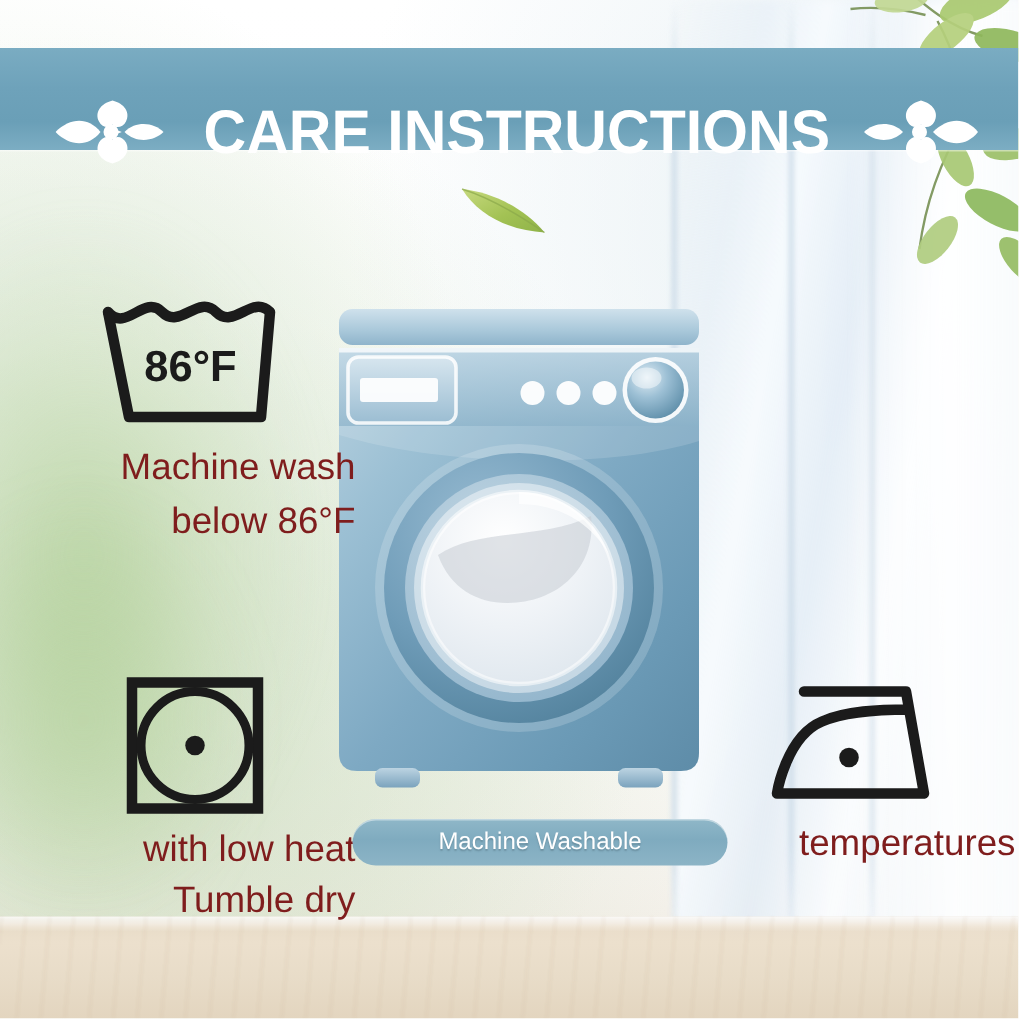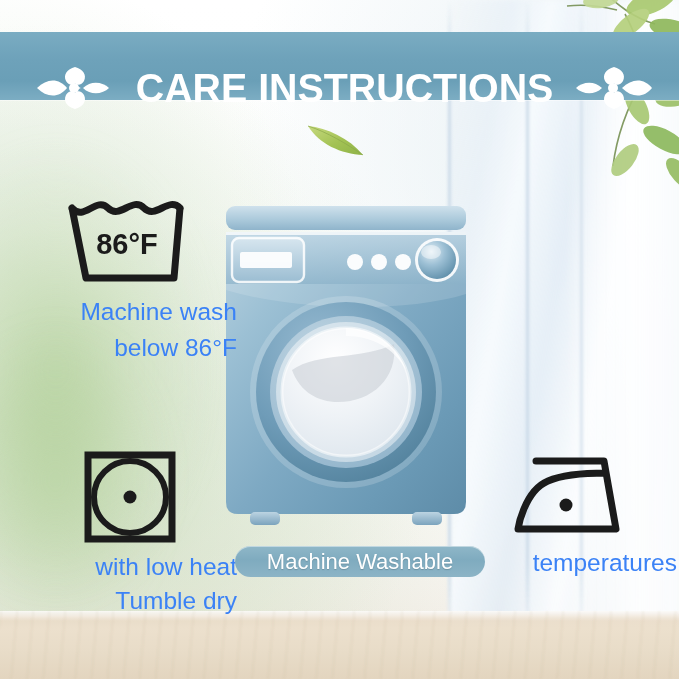--- a/index.html
+++ b/index.html
@@ -107,21 +107,21 @@
     transform:scaleX(.96);
   }
   .ornament{width:76px;height:46px;flex:none;}
   .ornament.left{margin-left:18px;}
   .ornament.right{margin-right:8px;}
 
   
   .cell{position:absolute;text-align:right;}
   .cell .sym{display:block;margin:0 auto;}
   .cell .caption{
-    color:#3b82f6;
+    color:#7f1d1d;
     font-size:24.5px;
     line-height:28px;
     white-space:nowrap;
     font-family:"Liberation Sans", sans-serif;
   }
   .cell-wash{left:22px;top:198px;width:215px;}
   .cell-bleach{left:460px;top:198px;width:215px;}
   .cell-dry{left:22px;top:447px;width:215px;}
   .cell-iron{left:462px;top:447px;width:215px;}
   .cell-wash .caption{margin-top:8px;}
@@ -134,21 +134,21 @@
 
   
   .badge{
     position:absolute;left:235px;top:546px;width:250px;height:31px;
     border-radius:16px;
     background:linear-gradient(180deg,#8fb7c8 0%,#7fabbf 45%,#8cb4c6 100%);
     box-shadow:inset 0 1px 0 rgba(255,255,255,.45);
     display:flex;align-items:center;justify-content:center;
   }
   .badge-label{
-    color:#ffffff;font-size:22px;line-height:22px;
+    color:#ffffff;font-size:16px;line-height:22px;
     text-shadow:0 1px 1px rgba(80,110,125,.45);
     font-family:"Liberation Sans", sans-serif;
     white-space:nowrap;
   }
 </style>
 </head>
 <body>
 
 <div class="stage">
 

